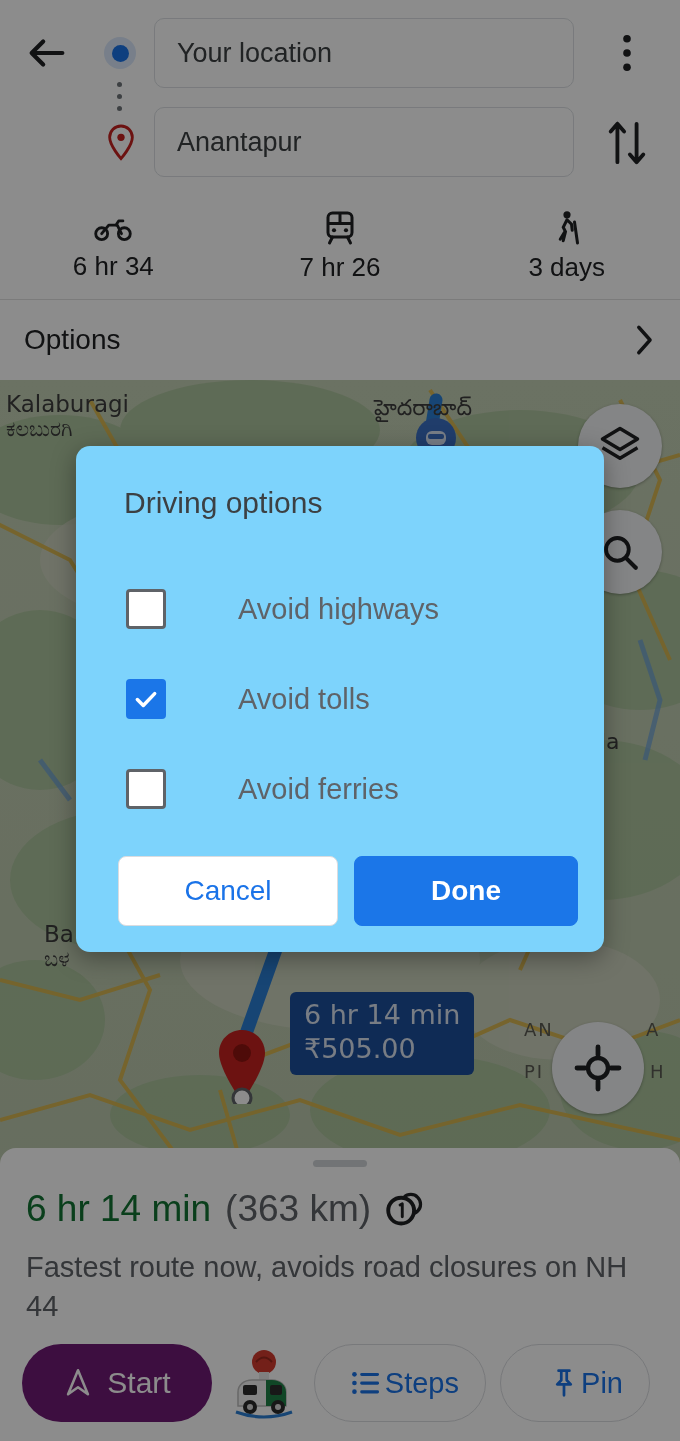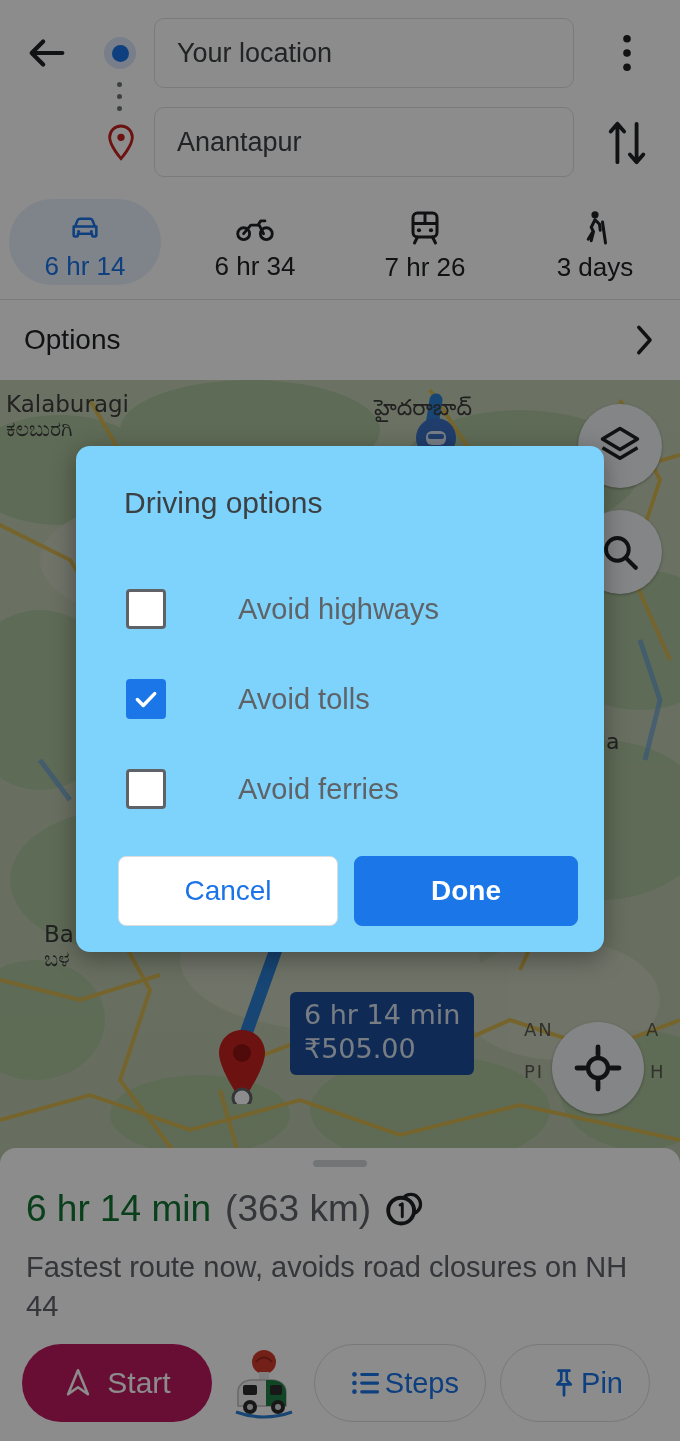--- a/index.html
+++ b/index.html
@@ -193,21 +193,21 @@
   .route-dist { font-size: 37px; color: #5f6368; }
   .route-desc {
     position: absolute; left: 26px; top: 100px; width: 620px;
     font-size: 29px; line-height: 1.33; color: #5f6368;
   }
   .actions {
     position: absolute; left: 0; top: 196px; width: 680px;
     display: flex; align-items: center; padding: 0 22px; gap: 14px;
   }
   .btn-start {
-    width: 190px; height: 78px; border-radius: 42px; background: #be185d;
+    width: 190px; height: 78px; border-radius: 42px; background: #701a75;
     color: #ffffff; font-size: 30px;
     display: flex; align-items: center; justify-content: center; gap: 14px;
   }
   .car-avatar { width: 74px; height: 78px; flex: none; }
   .chip {
     height: 78px; border-radius: 42px; border: 1px solid #dadce0;
     color: #1a73e8; font-size: 29px;
     display: flex; align-items: center; justify-content: flex-end; gap: 4px;
     padding: 0 26px;
   }
@@ -362,29 +362,20 @@
     </svg>
 
     <div class="field origin">
       <span placeholder="Choose starting point">Your location</span>
     </div>
     <div class="field dest">
       <span placeholder="Choose destination">Anantapur</span>
     </div>
 
     <div class="modes">
-      <div class="mode active">
-        <div class="pill"></div>
-        <svg class="ic" width="40" height="34" viewBox="0 0 24 24">
-          <path d="M5 11l1.6-4.2A2 2 0 018.5 5.5h7a2 2 0 011.9 1.3L19 11M4 11h16v6a1 1 0 01-1 1h-1a1 1 0 01-1-1v-1H7v1a1 1 0 01-1 1H5a1 1 0 01-1-1v-6z" fill="none" stroke="#1a73e8" stroke-width="1.8" stroke-linejoin="round"></path>
-          <circle cx="7.5" cy="14.5" r="1.1" fill="#1a73e8"></circle>
-          <circle cx="16.5" cy="14.5" r="1.1" fill="#1a73e8"></circle>
-        </svg>
-        <div class="lbl">6 hr 14</div>
-      </div>
       <div class="mode">
         <svg class="ic" width="44" height="34" viewBox="0 0 28 24">
           <circle cx="6" cy="16" r="4.2" fill="none" stroke="#202124" stroke-width="2"></circle>
           <circle cx="22" cy="16" r="4.2" fill="none" stroke="#202124" stroke-width="2"></circle>
           <path d="M6 16l5-6h6l3 6M16 10l2-3h3" fill="none" stroke="#202124" stroke-width="2" stroke-linecap="round" stroke-linejoin="round"></path>
         </svg>
         <div class="lbl">6 hr 34</div>
       </div>
       <div class="mode">
         <svg class="ic" width="34" height="36" viewBox="0 0 22 24">

